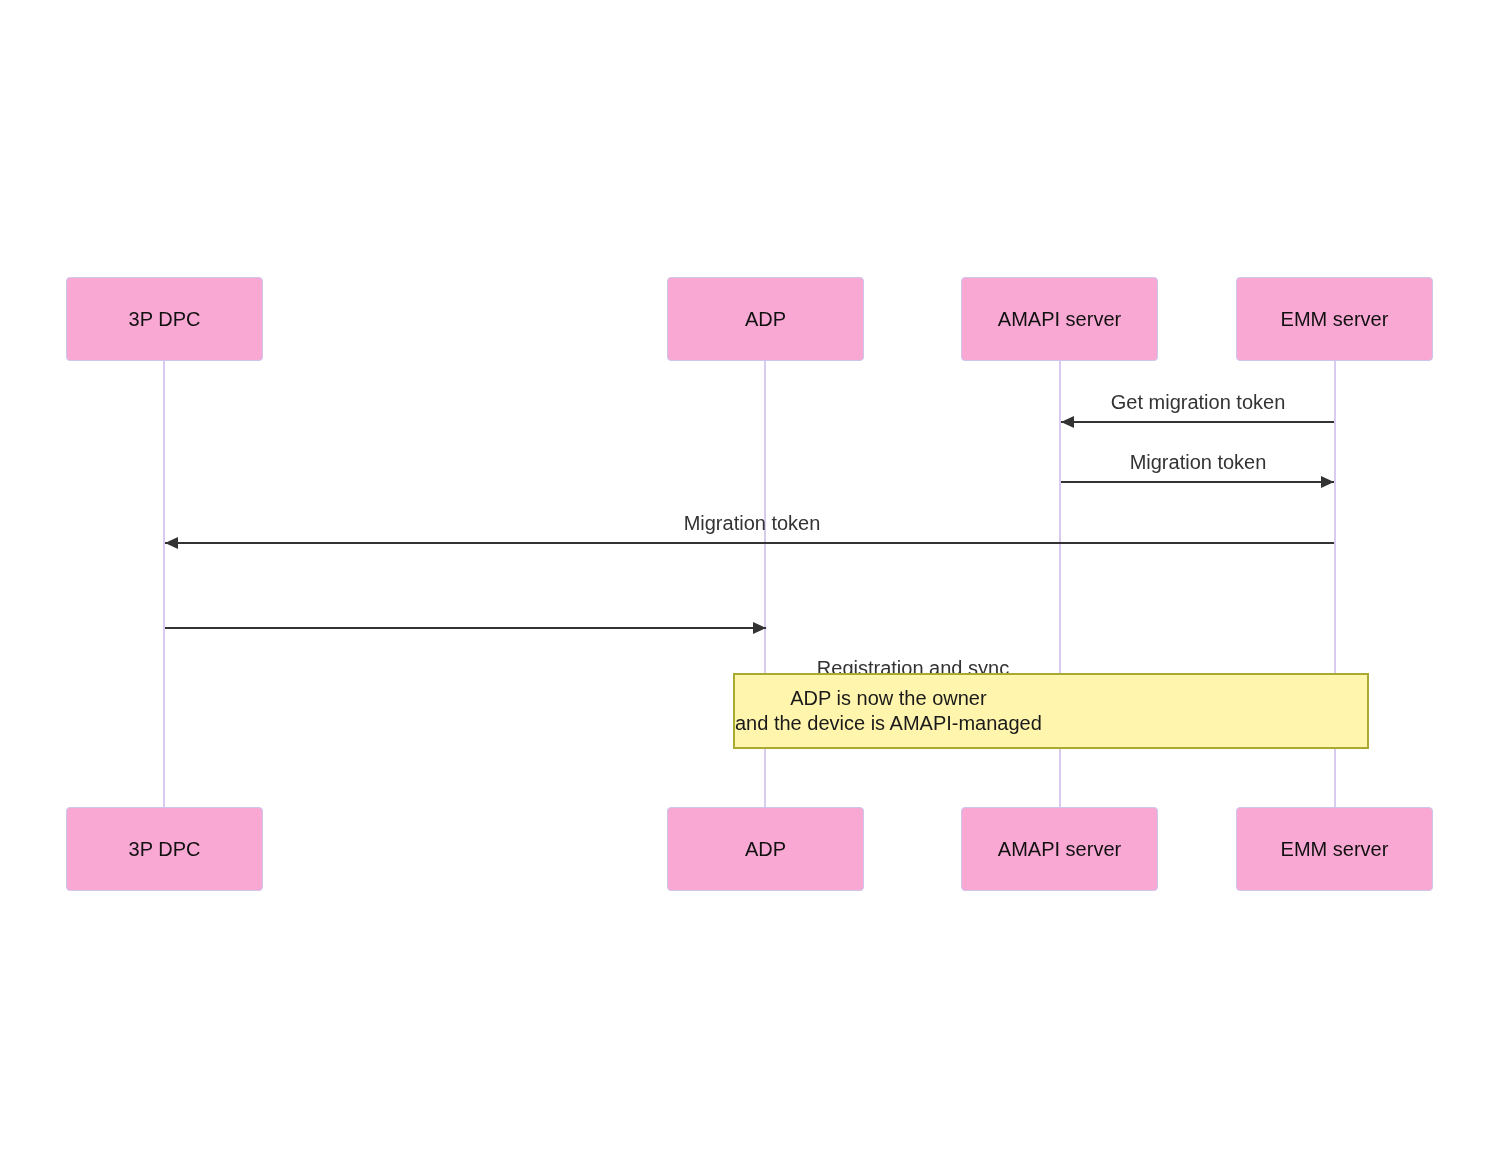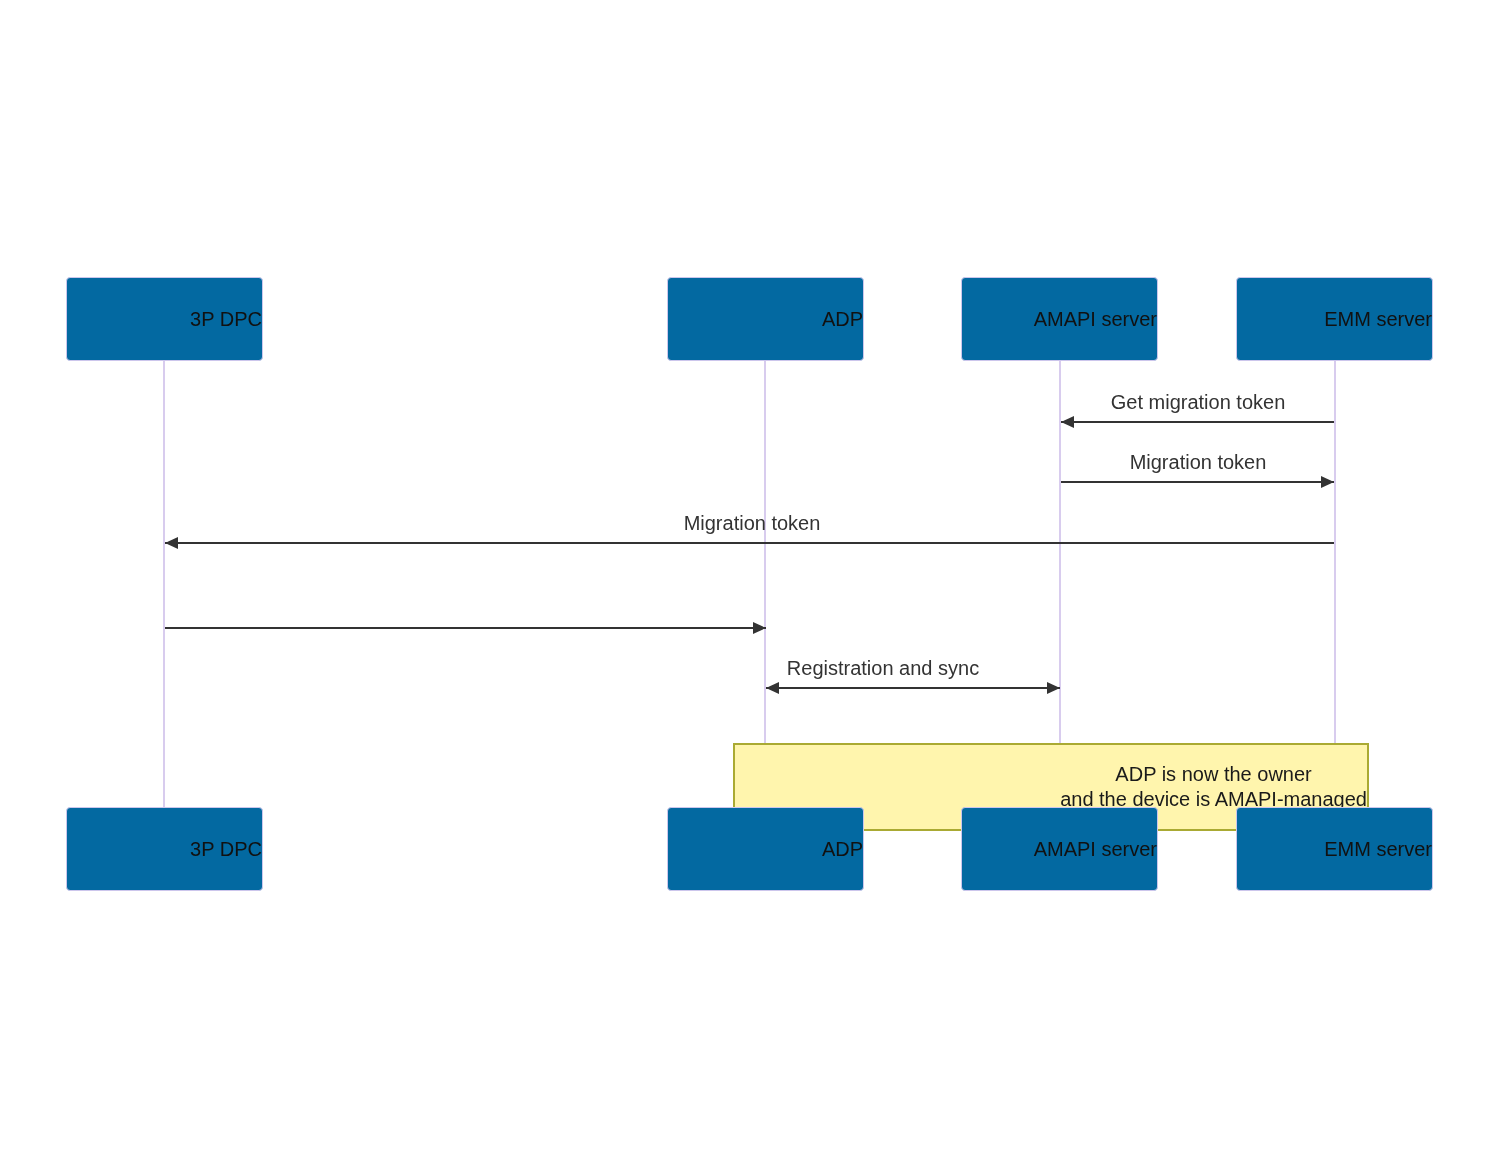--- a/index.html
+++ b/index.html
@@ -22,27 +22,27 @@
     height: 446px;
     width: 2px;
     background: #d8cceе; 
     background: #d8ccee;
   }
   
   .actor {
     position: absolute;
     width: 197px;
     height: 84px;
-    background: #0369a1;
+    background: #f9a8d4;
     border: 1px solid #ccc6ec;
     border-radius: 4px;
     box-sizing: border-box;
     display: flex;
     align-items: center;
-    justify-content: flex-end;
+    justify-content: center;
     font-size: 20px;
     color: #111111;
   }
   .actor.top { top: 277px; }
   .actor.bottom { top: 807px; }
   
   .msg-label {
     position: absolute;
     width: 640px;
     text-align: center;
@@ -81,29 +81,29 @@
     width: 0;
     height: 0;
     border-top: 6px solid transparent;
     border-bottom: 6px solid transparent;
     border-left: 13px solid #333333;
   }
   
   .note {
     position: absolute;
     left: 733px;
-    top: 743px;
+    top: 673px;
     width: 636px;
-    height: 88px;
+    height: 76px;
     background: #fff5ad;
     border: 2px solid #aaaa33;
     box-sizing: border-box;
     display: flex;
     align-items: center;
-    justify-content: flex-end;
+    justify-content: flex-start;
   }
   .note-text {
     text-align: center;
     font-size: 20px;
     line-height: 25px;
     color: #1a1a1a;
     white-space: pre-line;
   }
 </style>
 </head>
@@ -145,21 +145,21 @@
   <div class="arrow" style="left:165px; top:537px; width:1169px">
     <div class="shaft"></div>
     <div class="head-left"></div>
   </div>
 
   <div class="arrow" style="left:165px; top:622px; width:601px">
     <div class="shaft"></div>
     <div class="head-right"></div>
   </div>
 
-  <div class="msg-label" style="left:563px; top:656px">Registration and sync</div>
+  <div class="msg-label" style="left:593px; top:656px">Registration and sync</div>
   <div class="arrow" style="left:766px; top:682px; width:294px">
     <div class="shaft"></div>
     <div class="head-left"></div>
     <div class="head-right"></div>
   </div>
 
   <div class="note">
     <div class="note-text">ADP is now the owner
 and the device is AMAPI-managed</div>
   </div>

